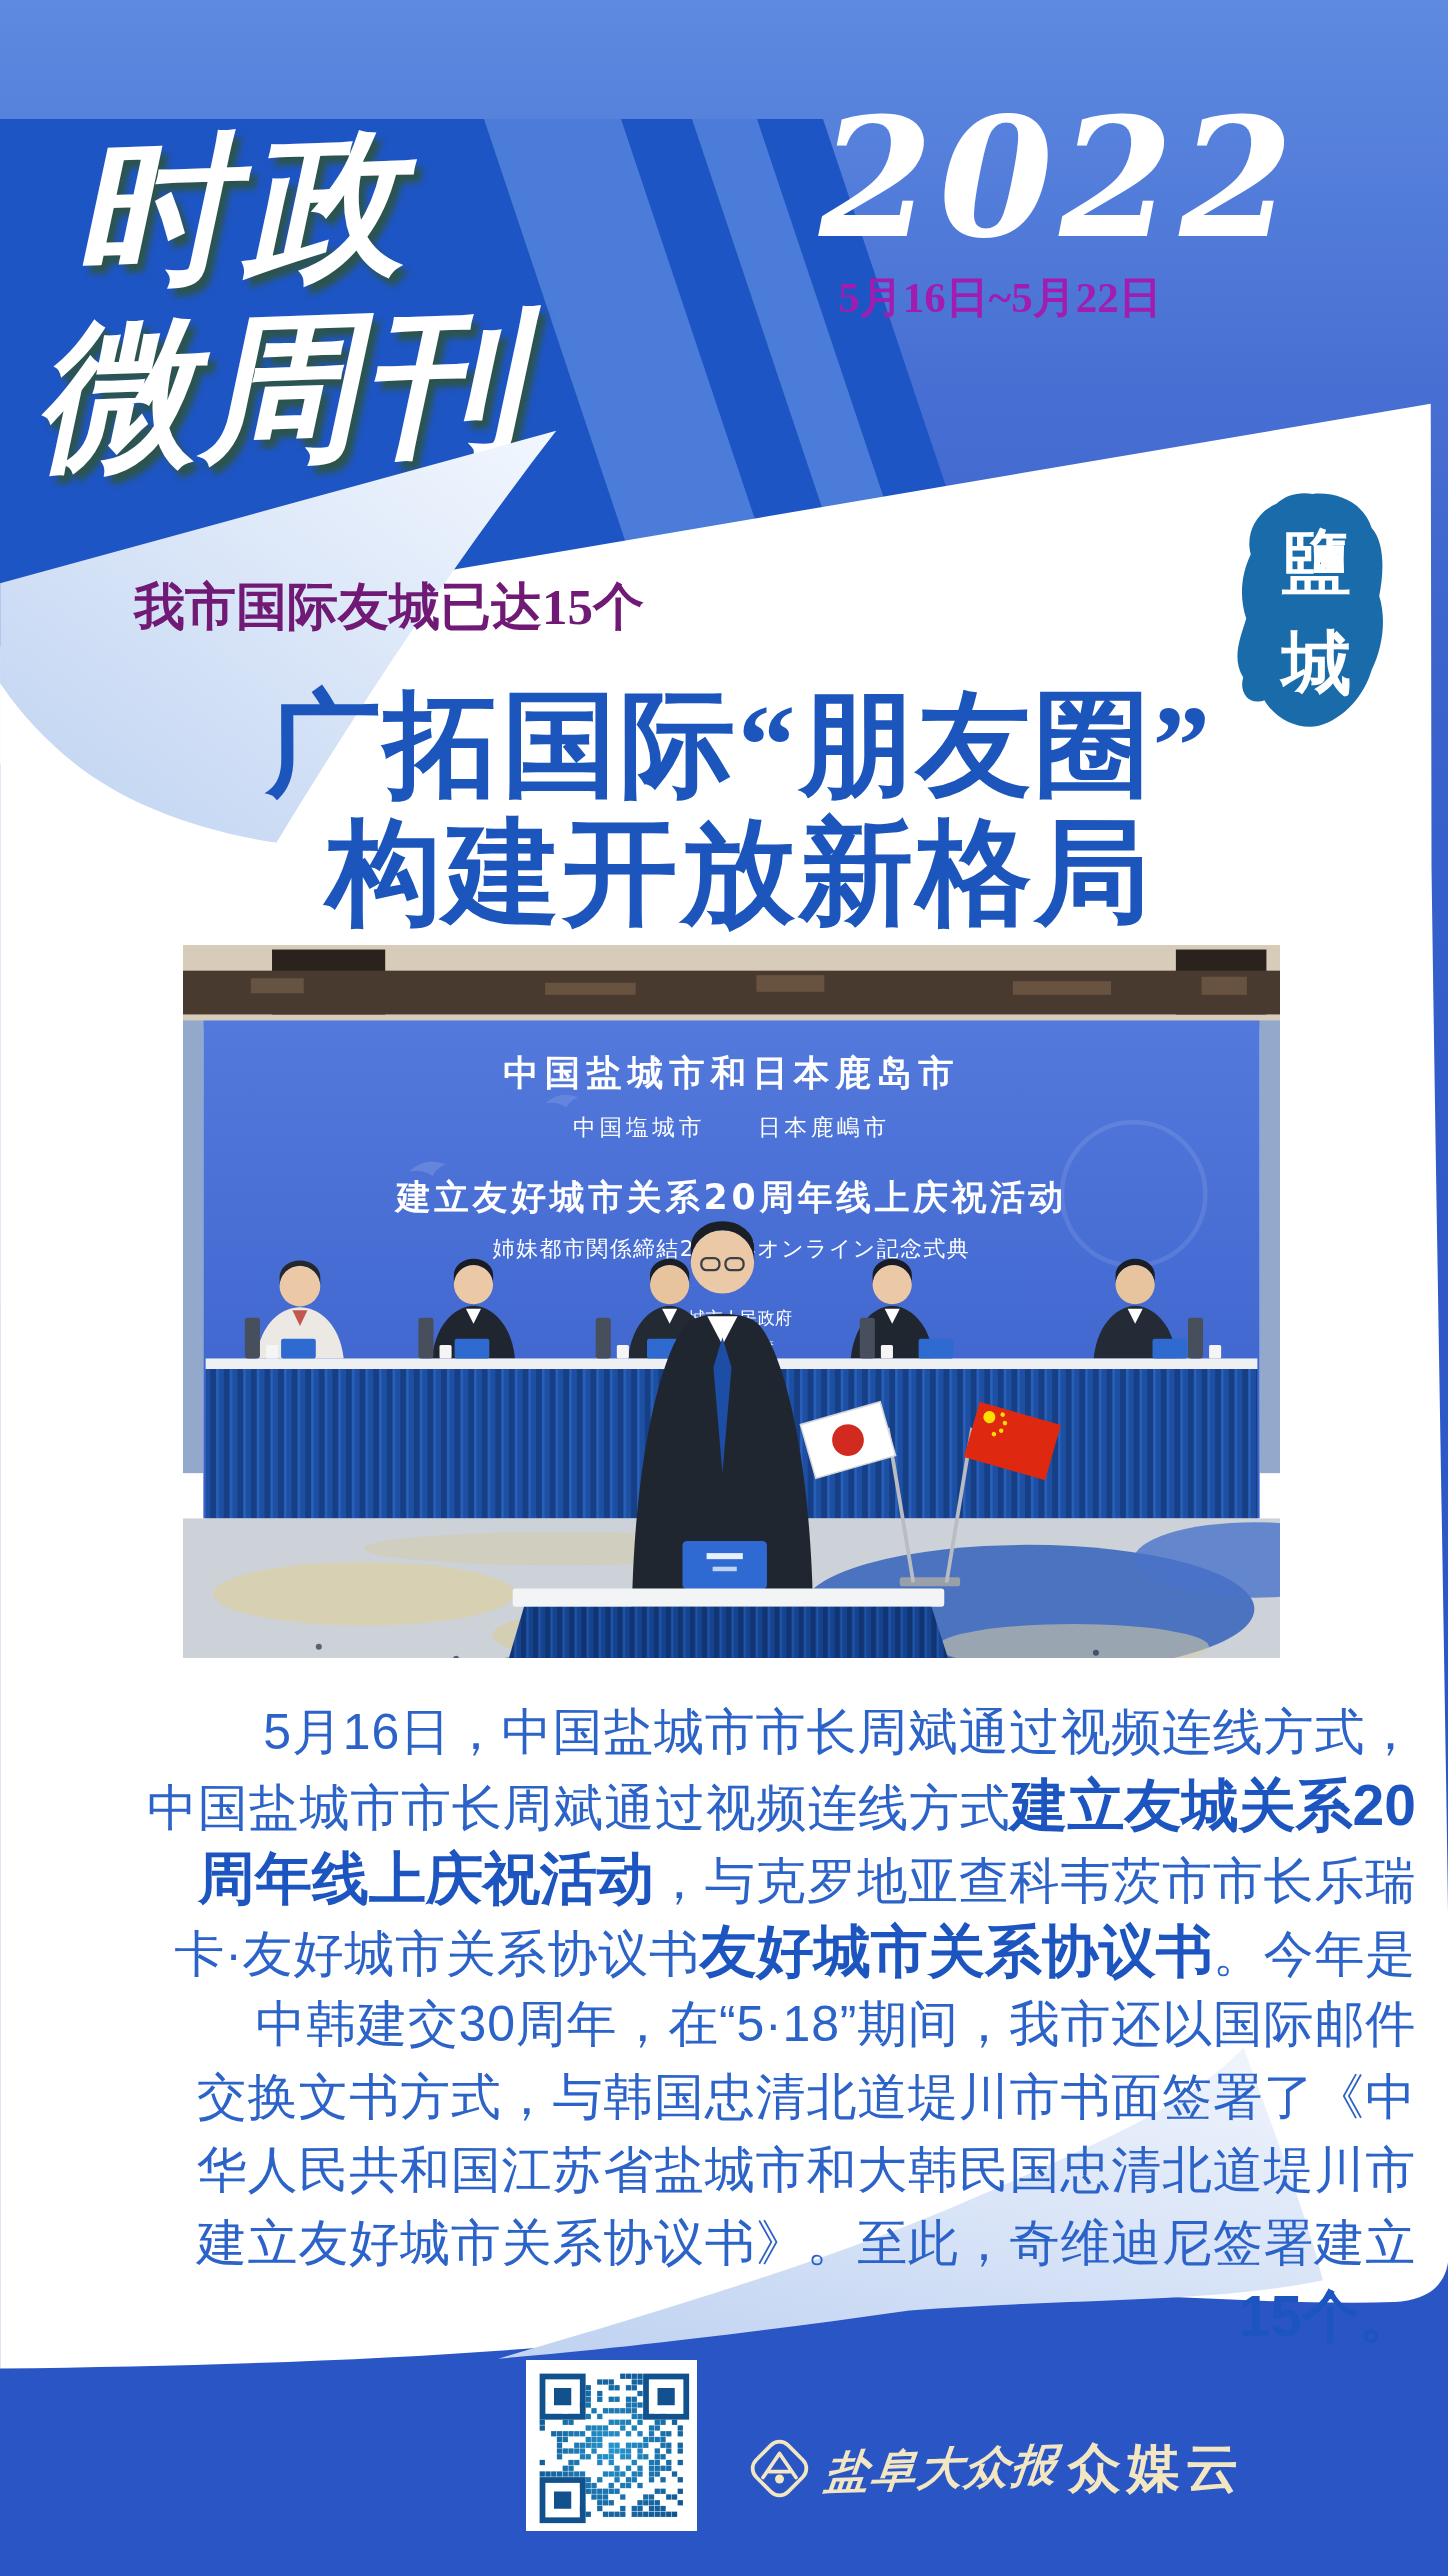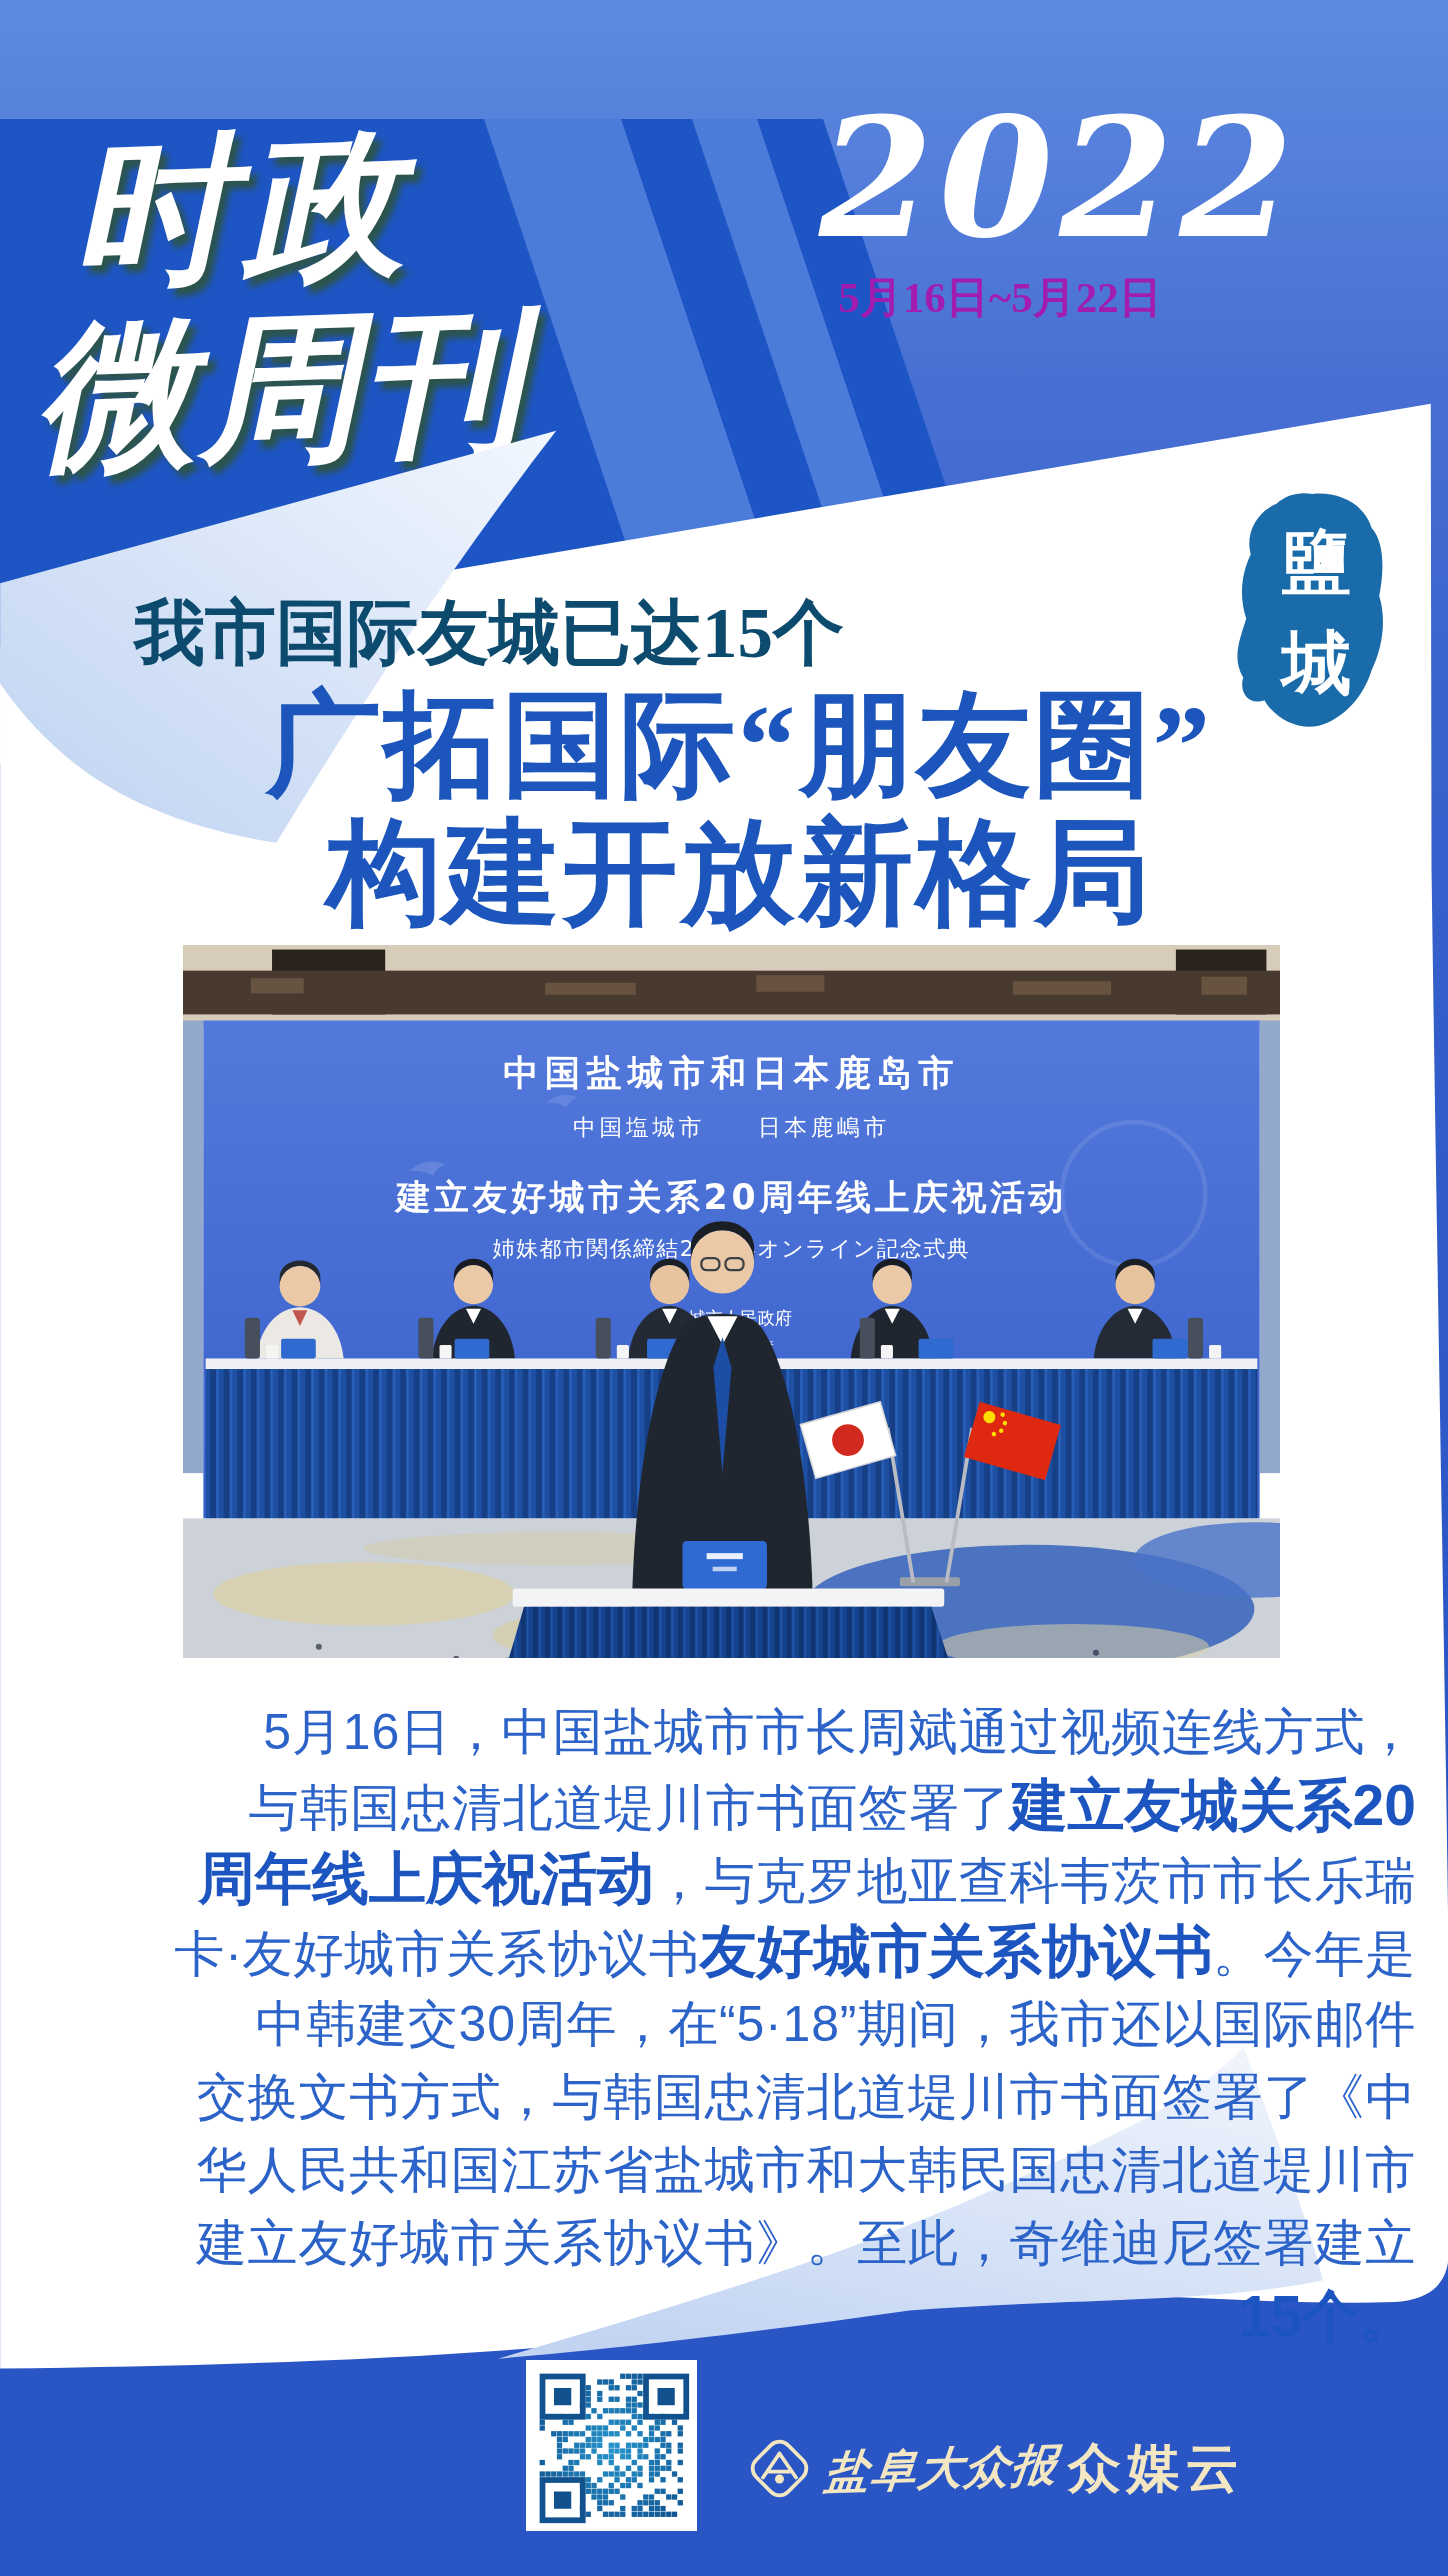--- a/index.html
+++ b/index.html
@@ -21,22 +21,22 @@
      text-shadow:6px 8.3px 6.8px rgba(45,84,70,.95);line-height:1;white-space:nowrap;}
   .m1{left:72px;top:127px;font-size:160px;letter-spacing:10.6px;transform:rotate(-2deg);}
   .m2{left:35px;top:308px;font-size:160px;letter-spacing:3px;transform:rotate(-2deg);}
   .year{left:819px;top:97px;width:362px;text-align:center;color:#fff;font-family:"DejaVu Serif","Liberation Serif",serif;
      font-weight:bold;font-style:italic;font-size:164px;line-height:1;letter-spacing:6px;white-space:nowrap;}
   .daterange{left:819px;top:269px;width:362px;text-align:center;color:#a21caf;
      font-family:"Liberation Serif","DejaVu Serif",serif;font-weight:bold;font-size:43px;white-space:nowrap;}
   
   svg.sheet{left:0;top:0;}
   
-  .kicker{left:134px;top:594px;font-family:"Liberation Serif","DejaVu Serif",serif;font-weight:bold;
-     font-size:71px;color:#0c4a6e;line-height:1.1;white-space:nowrap;}
+  .kicker{left:134px;top:579px;font-family:"Liberation Serif","DejaVu Serif",serif;font-weight:bold;
+     font-size:51px;color:#701a75;line-height:1.1;white-space:nowrap;}
   .title{left:98px;width:1283px;text-align:center;font-family:"Liberation Serif","DejaVu Serif",serif;
      font-weight:bold;font-size:115px;color:#1c55bb;line-height:1;letter-spacing:3px;white-space:nowrap;}
   .t1{top:688px;} .t2{top:816px;text-align:center;}
   
   .photo{left:183px;top:945px;width:1097px;height:713px;}
   
   .bodytext{left:65px;top:1696px;width:1351px;text-align:right;}
   .bline{height:73px;line-height:73px;white-space:nowrap;font-size:50px;letter-spacing:0.8px;color:#2c63c9;}
   .bline .run{display:inline-block;vertical-align:baseline;}
   .bline .bold{font-weight:bold;font-size:57px;color:#1d55c0;letter-spacing:0;}
@@ -254,21 +254,21 @@
     <rect x="662" y="790" width="112" height="64" rx="6" fill="#2e6ad2"></rect>
     <rect x="694" y="806" width="48" height="8" fill="#ffffff" opacity="0.9"></rect>
     <rect x="702" y="824" width="32" height="6" fill="#ffffff" opacity="0.7"></rect>
     <rect x="437" y="853" width="572" height="24" rx="4" fill="#f3f4f6"></rect>
     <path d="M452,877 L992,877 L1014,945 L432,945 Z" fill="url(#pl2)"></path>
   </g>
 </svg>
 
 <div class="abs bodytext">
     <div class="bline"><span class="run">　　5月16日，中国盐城市市长周斌通过视频连线方式，</span></div>
-    <div class="bline"><span class="run">与韩国忠清北道堤川市书面签署了</span><span class="run bold">建立友城关系20</span></div>
+    <div class="bline"><span class="run">中国盐城市市长周斌通过视频连线方式</span><span class="run bold">建立友城关系20</span></div>
     <div class="bline"><span class="run bold">周年线上庆祝活动</span><span class="run">，与克罗地亚查科韦茨市市长乐瑞</span></div>
     <div class="bline"><span class="run">卡·友好城市关系协议书</span><span class="run bold">友好城市关系协议书</span><span class="run">。今年是</span></div>
     <div class="bline"><span class="run">中韩建交30周年，在“5·18”期间，我市还以国际邮件</span></div>
     <div class="bline"><span class="run">交换文书方式，与韩国忠清北道堤川市书面签署了《中</span></div>
     <div class="bline"><span class="run">华人民共和国江苏省盐城市和大韩民国忠清北道堤川市</span></div>
     <div class="bline"><span class="run">建立友好城市关系协议书》。至此，奇维迪尼签署建立</span></div>
     <div class="bline"><span class="run bold">15个。</span></div>
   </div>
 
 <div class="abs qr-panel">

